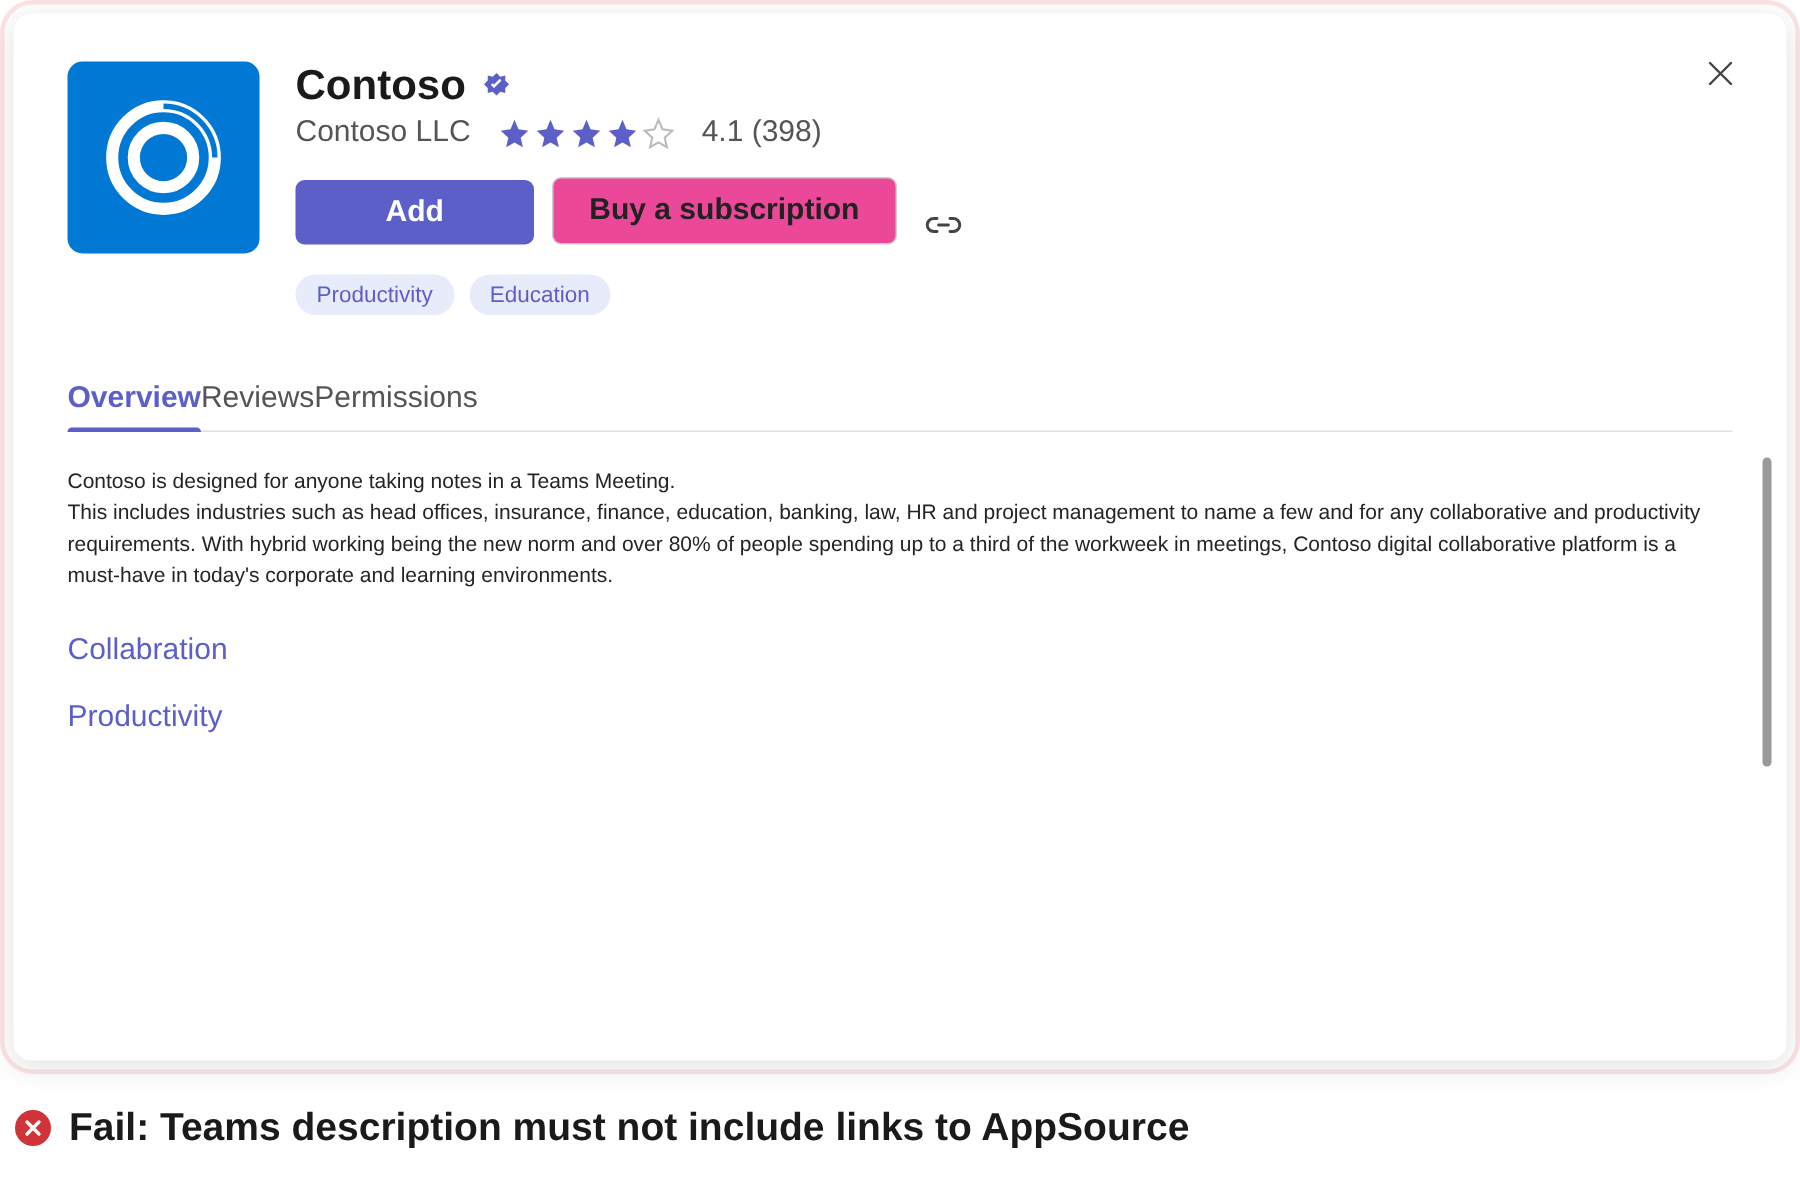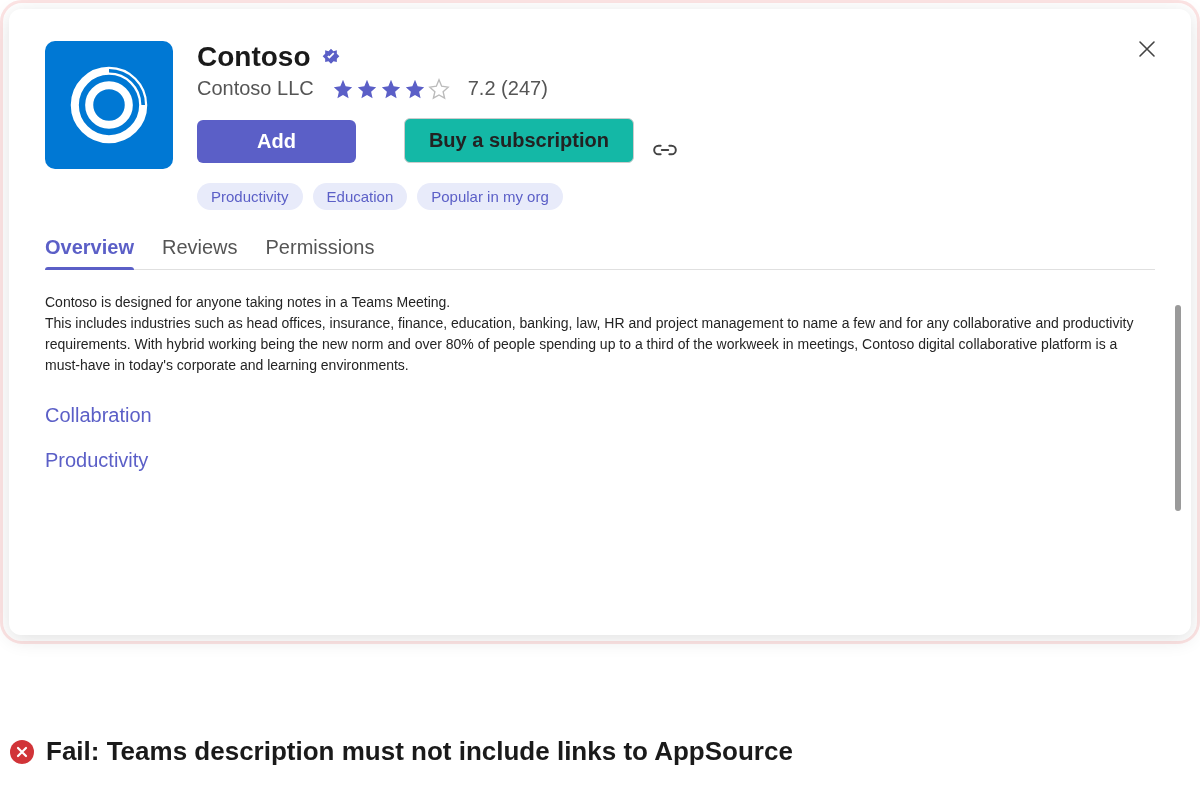--- a/index.html
+++ b/index.html
@@ -8,21 +8,21 @@
       background: #fff;
       width: 1200px;
       height: 796px;
       position: relative;
       color: #242424;
     }
     .outer-frame {
       position: absolute;
       top: 0; left: 0;
       width: 1200px;
-      height: 644px;
+      height: 716px;
       border: 3px solid #fde4e4;
       border-radius: 22px;
       padding: 6px;
     }
     .card {
       width: 100%;
       height: 100%;
       background: #fff;
       border-radius: 12px;
       box-shadow: 0 4px 20px rgba(0,0,0,0.12);
@@ -79,48 +79,46 @@
       background: #5b5fc7;
       color: #fff;
       border: none;
       border-radius: 6px;
       padding: 10px 60px;
       font-size: 20px;
       font-weight: 600;
       cursor: pointer;
     }
     .btn-secondary {
-      background: #14b8a6;
+      background: #ec4899;
       color: #222;
       border: 1px solid #ccc;
       border-radius: 6px;
       padding: 10px 24px;
       font-size: 20px;
       font-weight: 600;
       cursor: pointer;
-      margin-left: 36px;
     }
     .link-icon { color: #444; margin-left: 6px; display:inline-flex; cursor:pointer;}
     .tags-row {
       display: flex;
       gap: 10px;
       margin-top: 20px;
     }
     .tag {
       background: #e8ebfa;
       color: #5b5fc7;
       font-size: 15px;
       padding: 5px 14px;
       border-radius: 999px;
       cursor: pointer;
     }
     .tabs-row {
       display: flex;
-      gap: 28px;
-      margin-top: 26px;
+      margin-top: 44px;
       border-bottom: 1px solid #e0e0e0;
     }
     .tab {
       font-size: 20px;
       color: #555;
       padding-bottom: 10px;
       cursor: pointer;
       position: relative;
     }
     .tab.active {
@@ -229,37 +227,36 @@
             <svg width="22" height="22" viewBox="0 0 24 24">
                 <path fill="currentColor" d="M12 2l2.9 6.9L22 10l-5.5 5 1.6 7L12 18.5 5.9 22l1.6-7L2 10l7.1-1.1z"></path>
               </svg>
             <svg width="22" height="22" viewBox="0 0 24 24">
                 <path fill="currentColor" d="M12 2l2.9 6.9L22 10l-5.5 5 1.6 7L12 18.5 5.9 22l1.6-7L2 10l7.1-1.1z"></path>
               </svg>
             <svg class="star-empty" width="22" height="22" viewBox="0 0 24 24">
                 <path fill="none" stroke="currentColor" stroke-width="1.5" d="M12 2l2.9 6.9L22 10l-5.5 5 1.6 7L12 18.5 5.9 22l1.6-7L2 10l7.1-1.1z"></path>
               </svg>
           </span>
-          <span class="rating-text">7.2 (247)</span>
+          <span class="rating-text">4.1 (398)</span>
         </div>
 
         <div class="action-row">
           <button class="btn-primary">Add</button>
           <button class="btn-secondary">Buy a subscription</button>
           <span class="link-icon">
             <svg width="26" height="26" viewBox="0 0 24 24">
                 <path fill="none" stroke="currentColor" stroke-width="1.8" stroke-linecap="round" d="M9 12h6 M8 8H6a4 4 0 000 8h2 M16 8h2a4 4 0 010 8h-2"></path>
               </svg>
           </span>
         </div>
 
         <div class="tags-row">
           <span class="tag">Productivity</span>
           <span class="tag">Education</span>
-          <span class="tag">Popular in my org</span>
         </div>
       </div>
     </div>
 
     <div class="tabs-row">
       <div class="tab active">Overview</div>
       <div class="tab">Reviews</div>
       <div class="tab">Permissions</div>
     </div>
 

